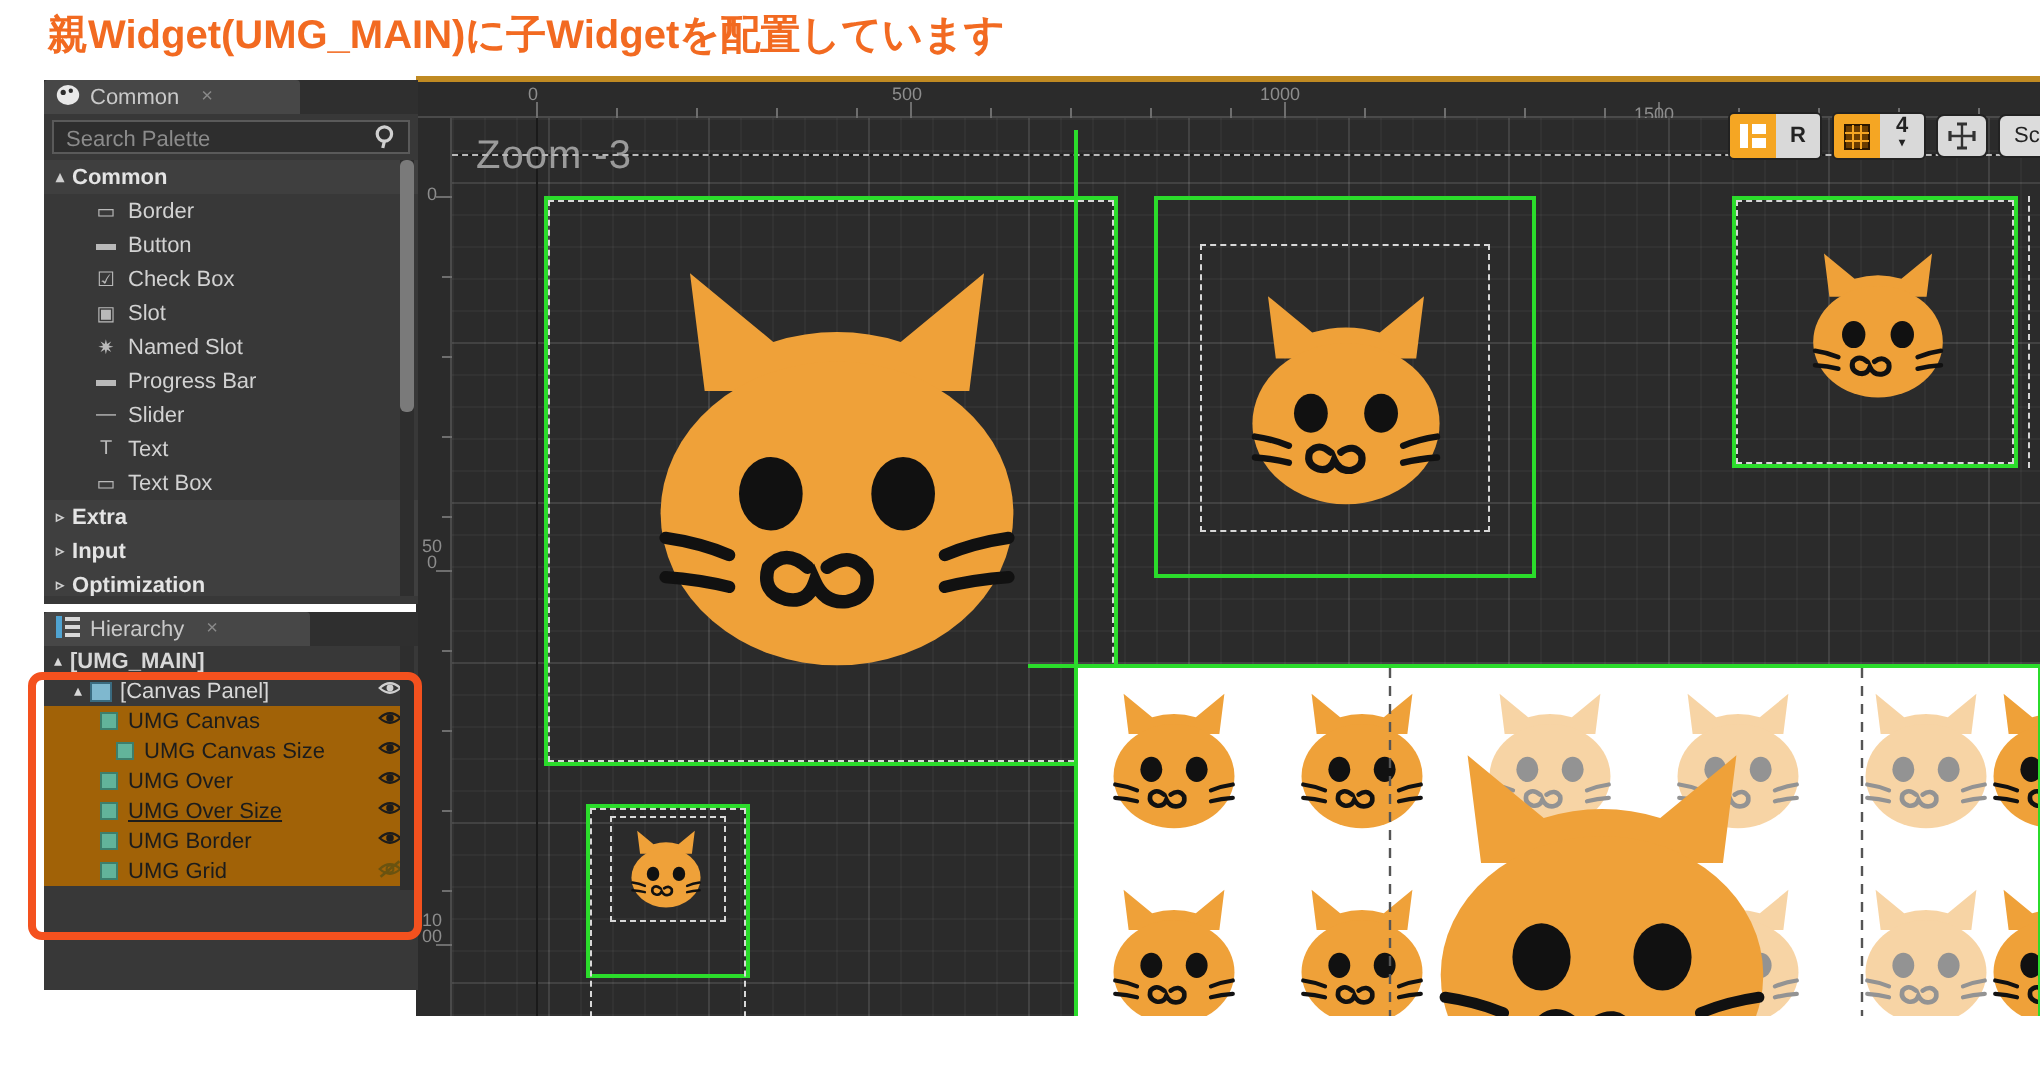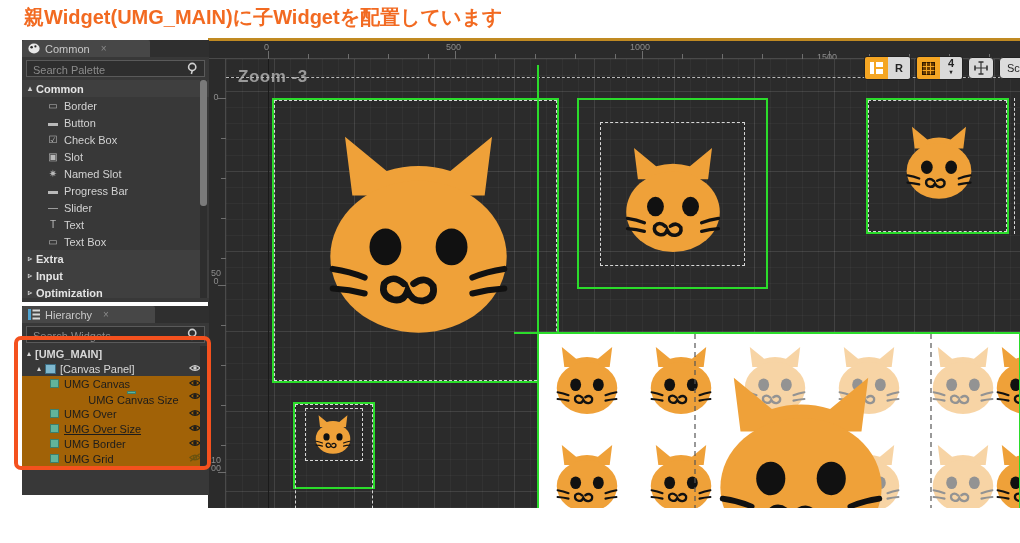--- a/index.html
+++ b/index.html
@@ -43,21 +43,21 @@
       linear-gradient(to bottom, rgba(255,255,255,.035) 1px, transparent 1px),
       linear-gradient(to right, rgba(255,255,255,.075) 1px, transparent 1px),
       linear-gradient(to bottom, rgba(255,255,255,.075) 1px, transparent 1px);
     background-size: 16px 16px, 16px 16px, 80px 80px, 80px 80px;
     background-position: 48px 0px, 0px 32px, 48px 0px, 0px 32px;
   }
   .axis-line { position:absolute; background:#1a1a1a; }
 
   .zoom-label {
     position:absolute; left:12px; top:8px; color:#9a9a9a;
-    font-size:17px; font-weight:bold; letter-spacing:.5px;
+    font-size:20px; font-weight:normal; letter-spacing:.5px;
   }
 
   .canvas-bounds {
     position:absolute; border:1px dashed #b9b9b9;
   }
 
   
   .wframe { position:absolute; }
   .wframe.green { border:2px solid #2bdc2b; }
   .wdash { position:absolute; border:1px dashed #d8d8d8; }
@@ -431,29 +431,20 @@
             <rect x="0" y="0" width="3" height="11" fill="#4fa3d1"></rect>
             <rect x="4.5" y="0.5" width="7.5" height="2" fill="#d8d8d8"></rect>
             <rect x="4.5" y="4.5" width="7.5" height="2" fill="#d8d8d8"></rect>
             <rect x="4.5" y="8.5" width="7.5" height="2" fill="#d8d8d8"></rect>
           </svg>
         </span>
         <span class="tlabel">Hierarchy</span>
         <span class="tclose">×</span>
       </div>
     </div>
-    <div class="searchbox">
-      <span class="ph">Search Widgets</span>
-      <span class="sicon">
-        <svg width="12" height="13" viewBox="0 0 12 13">
-          <circle cx="5.2" cy="5" r="3.6" fill="none" stroke="#d0d0d0" stroke-width="1.6"></circle>
-          <path d="M5.2 8.6 L4.4 12" stroke="#d0d0d0" stroke-width="1.6"></path>
-        </svg>
-      </span>
-    </div>
 
     <div style="position:relative; height:122px; overflow:hidden;">
       <div class="hrow" style="padding-left:5px;">
         <span class="arrow" style="font-size:8px; margin-right:4px;">▴</span>
         <span style="font-weight:bold;">[UMG_MAIN]</span>
       </div>
       <div class="hrow" style="padding-left:15px;">
         <span class="arrow" style="font-size:8px; margin-right:4px;">▴</span>
         <span style="width:11px;height:10px;background:#7fb8cf;border:1px solid #3a6b80;margin-right:4px;"></span>
         <span>[Canvas Panel]</span>
@@ -468,21 +459,21 @@
       <div class="hrow sel" style="padding-left:28px;">
         <span class="sq"></span>
         <span>UMG Canvas</span>
         <span class="eye">
           <svg width="12" height="8" viewBox="0 0 14 9">
             <path d="M1 4.5 Q7 -1 13 4.5 Q7 10 1 4.5 Z" fill="none" stroke="#1c1c1c" stroke-width="1.3"></path>
             <circle cx="7" cy="4.5" r="2.2" fill="#1c1c1c"></circle>
           </svg>
         </span>
       </div>
-      <div class="hrow sel" style="padding-left:36px;flex-direction:column;">
+      <div class="hrow sel" style="padding-left:36px;">
         <span class="sq"></span>
         <span>UMG Canvas Size</span>
         <span class="eye">
           <svg width="12" height="8" viewBox="0 0 14 9">
             <path d="M1 4.5 Q7 -1 13 4.5 Q7 10 1 4.5 Z" fill="none" stroke="#1c1c1c" stroke-width="1.3"></path>
             <circle cx="7" cy="4.5" r="2.2" fill="#1c1c1c"></circle>
           </svg>
         </span>
       </div>
       <div class="hrow sel" style="padding-left:28px;">

